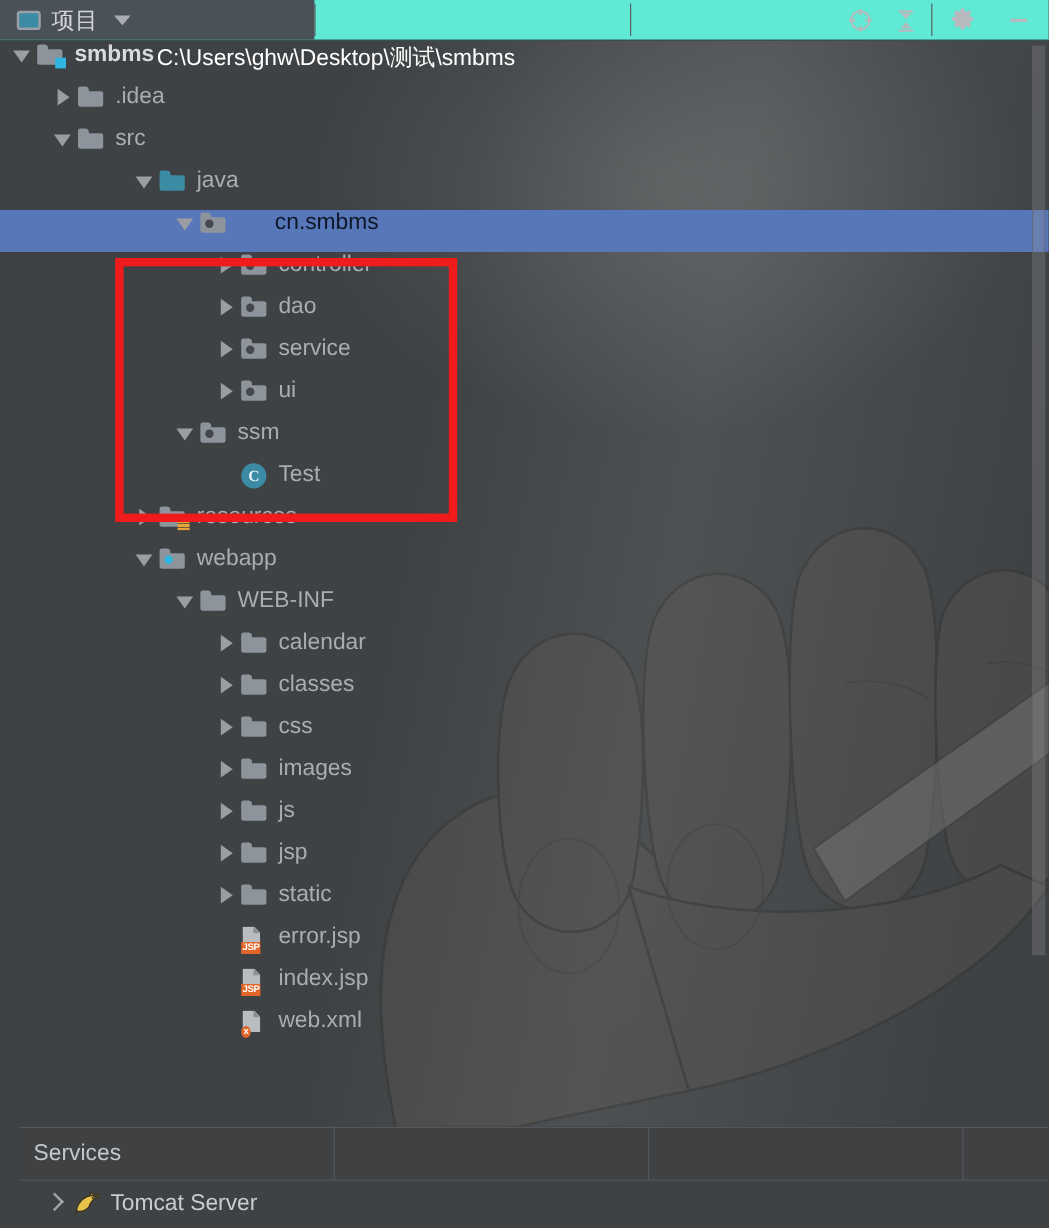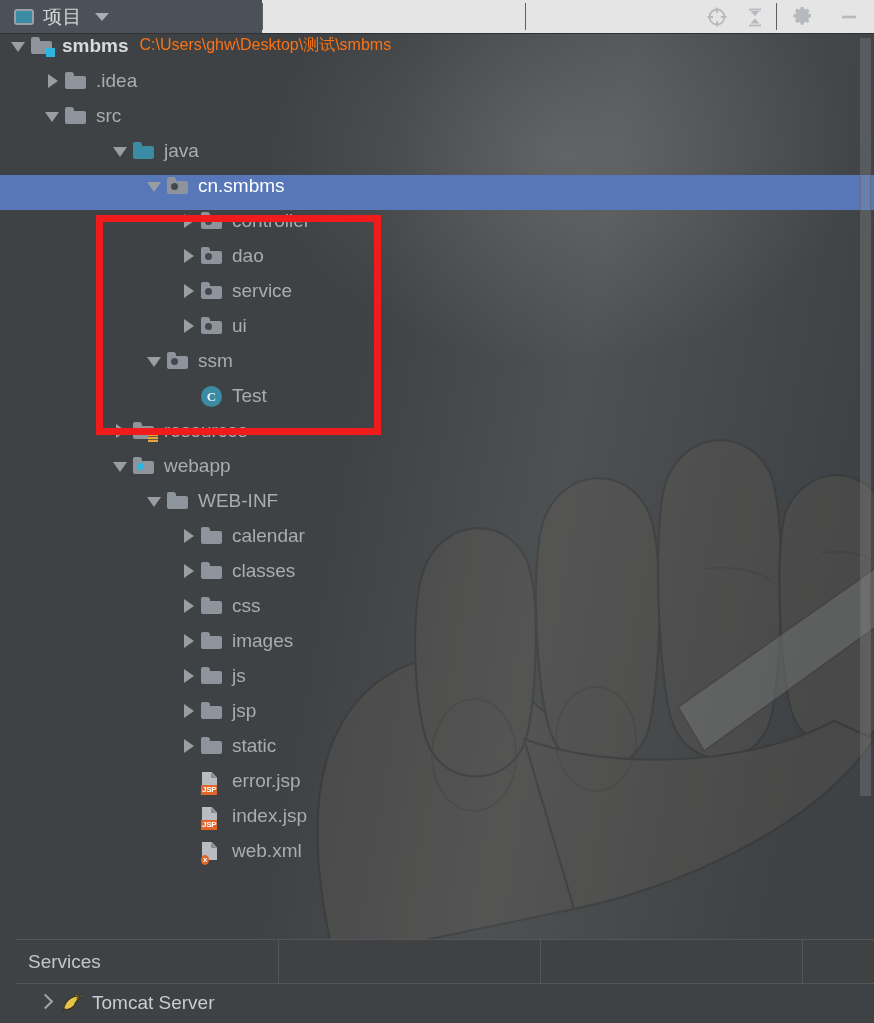--- a/index.html
+++ b/index.html
@@ -28,21 +28,21 @@
     position: absolute; left: 0; top: 0; width: 874px; height: 905px;
     background:
       radial-gradient(ellipse 420px 300px at 560px 120px, rgba(190,190,190,.20), rgba(0,0,0,0) 70%),
       linear-gradient(100deg, rgba(0,0,0,0) 40%, rgba(210,210,210,.10) 62%, rgba(0,0,0,0) 90%);
   }
 
   
   .topbar {
     position: absolute; left: 0; top: 0;
     width: 874px; height: 34px;
-    background: #e5e5e5;
+    background: #5eead4;
     border-bottom: 1px solid #2f3235;
     display: flex; align-items: stretch;
     z-index: 6;
   }
   .tb-cell { position: relative; display: flex; align-items: center; }
   .tb-div { width: 1px; background: #5d6066; margin: 3px 0; }
   .tab-project {
     width: 262px; padding-left: 14px; gap: 9px;
     background: #4b5159;
   }
@@ -75,36 +75,36 @@
   }
   .row {
     position: relative;
     height: 35px;
     display: flex; align-items: flex-start;
     white-space: nowrap;
     font-size: 19px;
     color: #a9acb0;
   }
   .row.selected { background: #5877b8; }
-  .row.selected .label { color: #ffffff; }
+  .row.selected .label { color: #0f172a; margin-left: 31px; }
   .twisty { width: 22px; height: 22px; flex: none; position: relative; }
   .twisty.collapsed::after {
     content: ""; position: absolute; left: 6px; top: 4px;
     border-top: 7px solid transparent; border-bottom: 7px solid transparent;
     border-left: 10px solid #9a9da1;
   }
   .twisty.expanded::after {
     content: ""; position: absolute; left: 3px; top: 7px;
     border-left: 7px solid transparent; border-right: 7px solid transparent;
     border-top: 10px solid #9a9da1;
   }
   .ico { width: 24px; height: 22px; flex: none; position: relative; margin-right: 8px; }
   .label { color: #a9acb0; }
   .row.bold .label { color: #d8dade; font-weight: bold; }
-  .path { color: #f97316; margin-left: 11px; font-size: 16px; }
+  .path { color: #ffffff; margin-left: 2px; font-size: 19px; }
 
   
   .fold { position: absolute; left: 1px; top: 3px; width: 21px; height: 16px; }
   .fold i {
     position: absolute; left: 0; bottom: 0; width: 21px; height: 13px;
     background: #8d949c; border-radius: 1px 2px 2px 2px;
   }
   .fold i::before {
     content: ""; position: absolute; left: 0; top: -4px;
     width: 9px; height: 5px; background: #8d949c; border-radius: 2px 3px 0 0;

